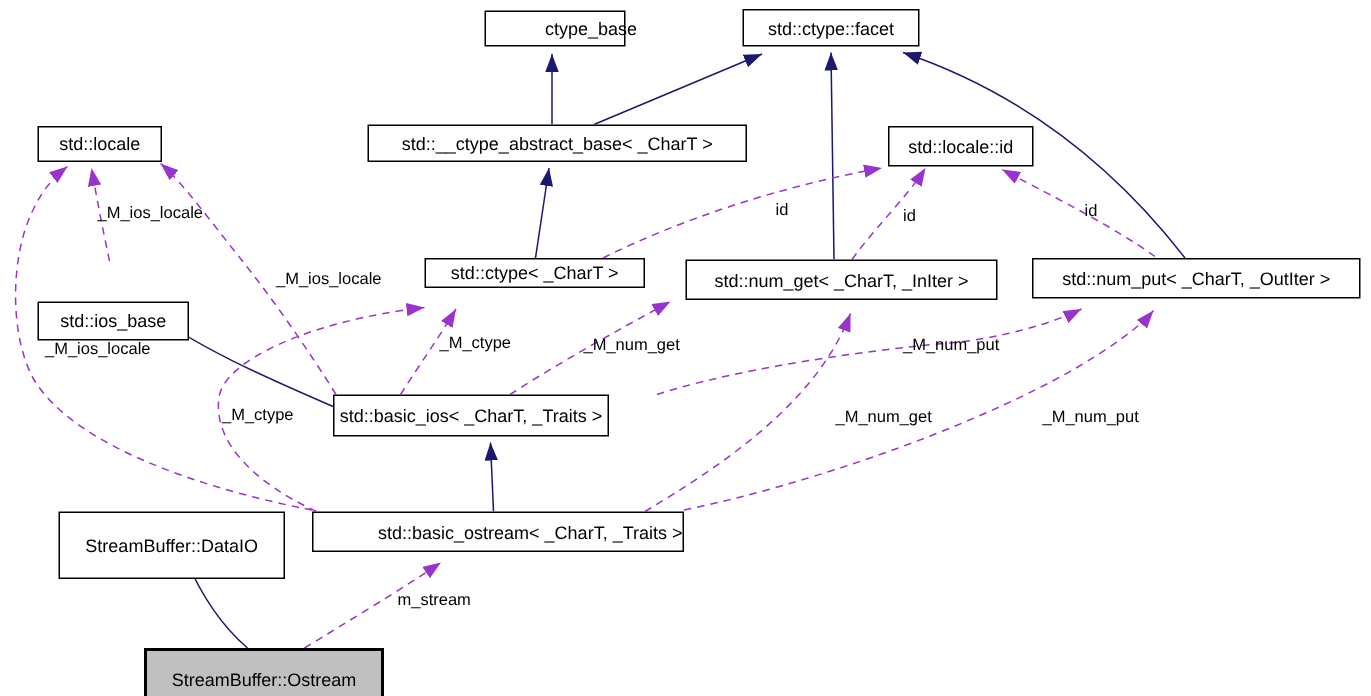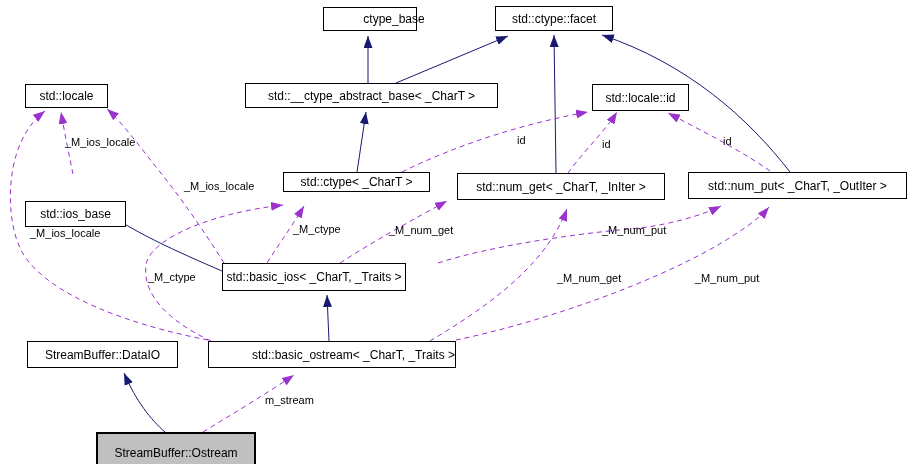--- a/index.html
+++ b/index.html
@@ -98,21 +98,21 @@
       </div>
       <div class="node" style="left: 457px; top: 173px; width: 208px; height: 27px;">
         <span>std::num_get&lt; _CharT, _InIter &gt;</span>
       </div>
       <div class="node" style="left: 688px; top: 172px; width: 219px; height: 27px;">
         <span>std::num_put&lt; _CharT, _OutIter &gt;</span>
       </div>
       <div class="node" style="left: 222px; top: 263px; width: 184px; height: 28px;">
         <span>std::basic_ios&lt; _CharT, _Traits &gt;</span>
       </div>
-      <div class="node" style="left: 27px; top: 341px; width: 151px; height: 27px;">
+      <div class="node" style="left: 39px; top: 341px; width: 151px; height: 45px;">
         <span>StreamBuffer::DataIO</span>
       </div>
       <div class="node" style="left: 208px; top: 341px; width: 248px; height: 27px; justify-content: flex-end;">
         <span>std::basic_ostream&lt; _CharT, _Traits &gt;</span>
       </div>
       <div class="node selected" style="left: 96px; top: 432px; width: 160px; height: 42px;">
         <span>StreamBuffer::Ostream</span>
       </div>
     </div>
   <div id="label-layer">

